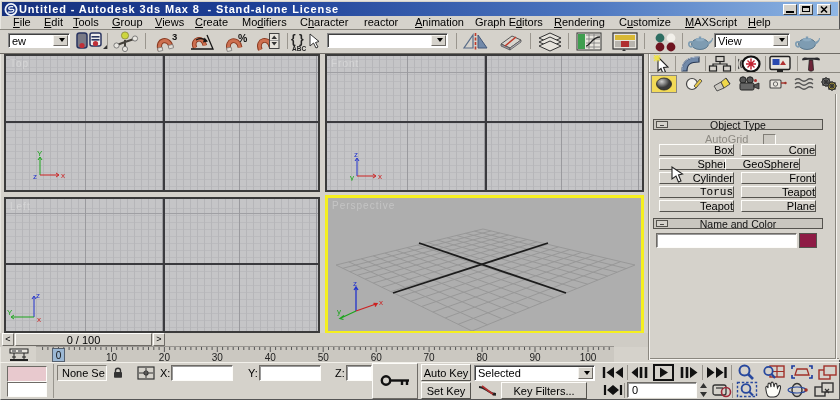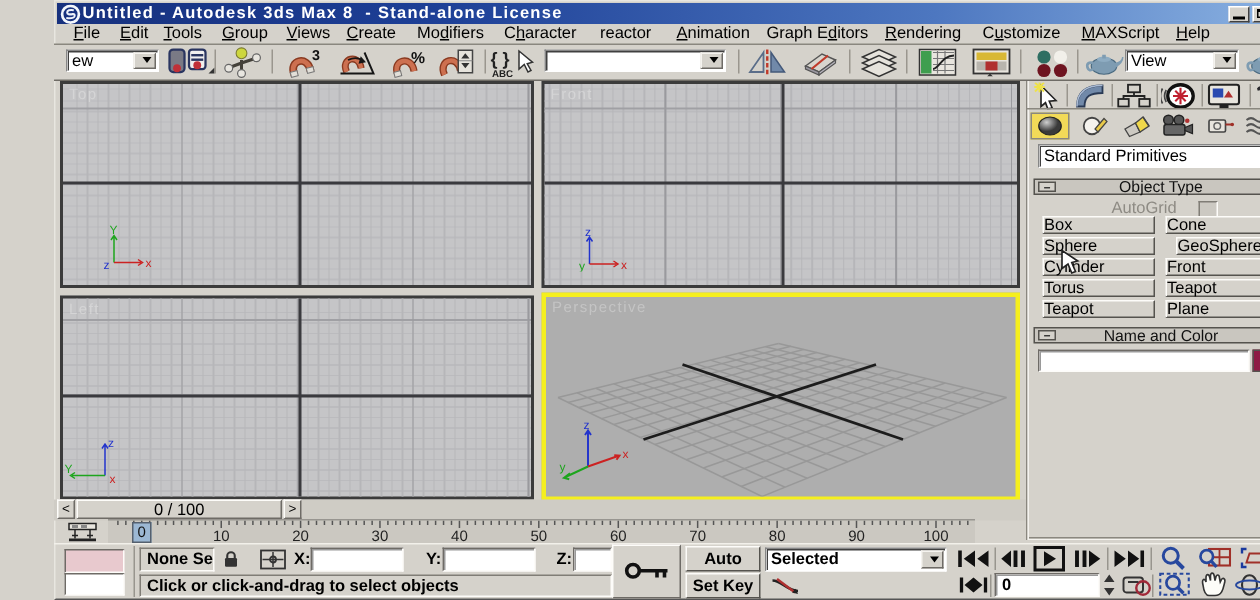--- a/index.html
+++ b/index.html
@@ -1,17 +1,17 @@
 <!DOCTYPE html>
 <html><head><meta charset="utf-8">
 <style>
 *{margin:0;padding:0;box-sizing:border-box;}
 html,body{width:840px;height:400px;overflow:hidden;background:#D5D2CB;font-family:"Liberation Sans",sans-serif;}
 .abs{position:absolute;}
-#app{position:relative;width:728px;height:400px;background:#D5D2CB;margin-left:36px;}
+#app{position:relative;width:728px;height:400px;background:#D5D2CB;}
 
 #title{left:2px;top:2px;width:836px;height:14px;background:linear-gradient(90deg,#17317e 0%,#1d3f96 30%,#4d77c0 70%,#8fb6e4 100%);color:#fff;font-weight:bold;font-size:11px;line-height:14px;}
 #title .txt{position:absolute;left:17px;top:0px;letter-spacing:0.85px;white-space:nowrap;}
 .tbtn{position:absolute;top:2px;width:14px;height:11px;background:#D5D2CB;border:1px solid;border-color:#fff #404040 #404040 #fff;color:#000;font-size:9px;line-height:9px;text-align:center;font-weight:bold;}
 
 #menu{left:2px;top:16px;width:836px;height:13px;background:#D5D2CB;font-size:11px;color:#000;}
 #menu span{position:absolute;top:0;white-space:nowrap;}
 #menu u{text-decoration:underline;}
 .menuline{left:0;top:29px;width:840px;height:1px;background:#8a877f;}
 
@@ -35,21 +35,21 @@
 .axh{position:absolute;height:2px;background:#3a3a3e;}
 
 .sunken{background:#D5D2CB;border:1px solid;border-color:#807d76 #fdfcf9 #fdfcf9 #807d76;}
 .raised{background:#D5D2CB;border:1px solid;border-color:#fdfcf9 #6e6b66 #6e6b66 #fdfcf9;}
 .whitefield{background:#fff;border:1px solid;border-color:#6e6b66 #fdfcf9 #fdfcf9 #6e6b66;box-shadow:inset 1px 1px 0 #9a9a9a;}
 .btn{background:#D5D2CB;border:1px solid;border-color:#fdfcf9 #55534e #55534e #fdfcf9;font-size:11px;text-align:center;color:#000;}
 
 #panel{left:648px;top:54px;width:192px;height:306px;background:#D5D2CB;}
 .roll{position:absolute;left:5px;width:170px;height:11px;background:#c9c6bf;border:1px solid #55534e;font-size:10.5px;font-weight:normal;text-align:center;line-height:10px;color:#111;}
 .minus{position:absolute;left:2px;top:1px;width:12px;height:7px;background:#D5D2CB;border:1px solid #55534e;font-size:8px;line-height:5px;text-align:center;font-weight:bold;}
-.obtn{position:absolute;width:75px;height:12px;background:#D5D2CB;border:1px solid;border-color:#fdfcf9 #55534e #55534e #fdfcf9;font-size:11px;text-align:left;line-height:11px;color:#000;}
+.obtn{position:absolute;width:75px;height:12px;background:#D5D2CB;border:1px solid;border-color:#fdfcf9 #55534e #55534e #fdfcf9;font-size:11px;text-align:right;line-height:11px;color:#000;}
 </style></head>
 <body>
 <div id="app">
 
 <div class="abs" style="left:0;top:0;width:840px;height:400px;border:1px solid #e8e6e0;border-right-color:#555;border-bottom-color:#555;"></div>
 
 <div class="abs" id="title">
  <svg class="abs" style="left:2px;top:1px" width="14" height="13" viewBox="0 0 14 13">
         <circle cx="7" cy="6.5" r="5.6" fill="none" stroke="#f2f6fc" stroke-width="1.8"></circle>
         <path d="M9.2 3.8 Q4.8 3.2 4.8 5.3 Q4.8 7 8.5 6.4 Q10.2 6.2 9.6 8 Q9 9.6 4.2 9" fill="none" stroke="#eef2fa" stroke-width="1.4"></path>
@@ -433,21 +433,21 @@
  <text x="287.2" y="13.5" font-size="10" fill="#222" text-anchor="middle" font-family="Liberation Sans">50</text>
  <text x="340.2" y="13.5" font-size="10" fill="#222" text-anchor="middle" font-family="Liberation Sans">60</text>
  <text x="393.1" y="13.5" font-size="10" fill="#222" text-anchor="middle" font-family="Liberation Sans">70</text>
  <text x="446.1" y="13.5" font-size="10" fill="#222" text-anchor="middle" font-family="Liberation Sans">80</text>
  <text x="499.0" y="13.5" font-size="10" fill="#222" text-anchor="middle" font-family="Liberation Sans">90</text>
  <text x="552.0" y="13.5" font-size="10" fill="#222" text-anchor="middle" font-family="Liberation Sans">100</text>
       </svg>
  <div class="abs" style="left:16px;top:1px;width:13px;height:14px;background:#9cb8d4;border:1px solid #55606e;font-size:10px;color:#111;text-align:center;line-height:13px;">0</div>
 </div>
 
-<div class="abs" id="status" style="left:0;top:362px;width:840px;height:38px;border-top:1px solid #f2f0ea;font-size:11px;font-weight:bold;">
+<div class="abs" id="status" style="left:0;top:362px;width:840px;height:38px;border-top:1px solid #f2f0ea;font-size:11px;">
  <div class="abs" style="left:7px;top:3px;width:40px;height:16px;background:#e8c9ce;border:1px solid;border-color:#6e6b66 #fdfcf9 #fdfcf9 #6e6b66;"></div>
  <div class="abs" style="left:7px;top:19px;width:40px;height:15px;background:#fff;border:1px solid;border-color:#6e6b66 #fdfcf9 #fdfcf9 #6e6b66;"></div>
  <div class="abs" style="left:53px;top:1px;width:1px;height:34px;background:#98958e;"></div>
  <div class="abs sunken" style="left:57px;top:2px;width:50px;height:16px;line-height:15px;white-space:nowrap;overflow:hidden;padding-left:4px;">None Se</div>
  <svg class="abs" style="left:112px;top:4px" width="12" height="12" viewBox="0 0 12 12">
         <path d="M3.5 5 L3.5 3.5 A2.5 2.3 0 0 1 8.5 3.5 L8.5 5" fill="none" stroke="#333" stroke-width="1.4"></path>
         <rect x="2" y="5" width="8" height="5.8" rx="0.8" fill="#333"></rect>
       </svg>
  <svg class="abs" style="left:137px;top:3px" width="18" height="14" viewBox="0 0 18 14">
         <rect x="1" y="1" width="16" height="12" fill="#d5d2cb" stroke="#333" stroke-width="1.2"></rect>
@@ -471,20 +471,21 @@
  <div class="combo" style="left:474px;top:2px;width:121px;height:16px;">
         <span class="ct">Selected</span>
         <span class="cb"></span>
         <span class="ca" style="top:5px"></span>
       </div>
  <svg class="abs" style="left:477px;top:21px" width="22" height="14" viewBox="0 0 22 14">
         <path d="M2 3 C8 3 12 10 19 10" stroke="#222" fill="none" stroke-width="1.8"></path>
         <path d="M5 2 L17 11" stroke="#b03030" stroke-width="1.6"></path>
         <path d="M19 12 L15 11 L17.5 8.5 Z" fill="#222"></path>
       </svg>
+ <div class="abs btn" style="left:501px;top:19px;width:86px;height:17px;line-height:16px;">Key Filters...</div>
  <svg class="abs" style="left:602px;top:3px" width="22" height="13" viewBox="0 0 22 13">
         <path d="M2 1 L2 12" stroke="#111" stroke-width="2.4"></path>
         <path d="M12 1 L4.5 6.5 L12 12 Z M21 1 L13.5 6.5 L21 12 Z" fill="#111"></path>
       </svg>
  <div class="abs" style="left:627px;top:2px;width:1px;height:15px;background:#98958e;"></div>
  <div class="abs" style="left:702px;top:2px;width:1px;height:15px;background:#98958e;"></div>
  <div class="abs" style="left:731px;top:2px;width:1px;height:15px;background:#98958e;"></div>
  <div class="abs" style="left:624px;top:20px;width:1px;height:15px;background:#98958e;"></div>
  <div class="abs" style="left:732px;top:20px;width:1px;height:15px;background:#98958e;"></div>
  <svg class="abs" style="left:630px;top:3px" width="20" height="13" viewBox="0 0 20 13">
@@ -513,21 +514,20 @@
         <path d="M9.5 10 L13 14" stroke="#27489e" stroke-width="2.2"></path>
       </svg>
  <svg class="abs" style="left:790px;top:1px" width="24" height="17" viewBox="0 0 24 17">
         <path d="M5 2 L2 2 L2 5 M19 2 L22 2 L22 5 M2 11 L2 14 L5 14 M22 11 L22 14 L19 14" stroke="#1a3a9e" stroke-width="1.6" fill="none"></path>
         <path d="M7 5 L17 5 L19 11 L5 11 Z" fill="none" stroke="#a03028" stroke-width="1.3"></path>
       </svg>
  <svg class="abs" style="left:816px;top:1px" width="23" height="17" viewBox="0 0 23 17">
         <rect x="3" y="6" width="11" height="9" fill="none" stroke="#a03028" stroke-width="1.4"></rect>
         <rect x="8" y="2" width="12" height="9" fill="#d5d2cb" stroke="#a03028" stroke-width="1.4"></rect>
       </svg>
- <div class="abs sunken" style="left:57px;top:20px;width:315px;height:15px;line-height:14px;padding-left:4px;white-space:nowrap;">Click or click-and-drag to select objects</div>
  <svg class="abs" style="left:603px;top:21px" width="20" height="12" viewBox="0 0 20 12">
         <path d="M2 1 L2 11 M18 1 L18 11" stroke="#111" stroke-width="2.2"></path>
         <path d="M10 1 L4 6 L10 11 Z M10 1 L16 6 L10 11 Z" fill="#111"></path>
       </svg>
  <div class="abs whitefield" style="left:627px;top:19px;width:70px;height:16px;line-height:14px;padding-left:4px;">0</div>
  <svg class="abs" style="left:698px;top:19px" width="11" height="16" viewBox="0 0 11 16">
         <path d="M5.5 1 L9 6 L2 6 Z M5.5 15 L2 10 L9 10 Z" fill="#333"></path>
       </svg>
  <svg class="abs" style="left:712px;top:19px" width="21" height="16" viewBox="0 0 21 16">
         <rect x="1" y="3" width="13" height="10" rx="2" fill="#d5d2cb" stroke="#333" stroke-width="1.3"></rect>
@@ -629,36 +629,31 @@
  <svg class="abs" style="left:145px;top:22px" width="22" height="16" viewBox="0 0 22 16">
         <path d="M2 4 Q5 1.5 8 4 T14 4 T20 4 M2 8 Q5 5.5 8 8 T14 8 T20 8 M2 12 Q5 9.5 8 12 T14 12 T20 12" fill="none" stroke="#555" stroke-width="1.3"></path>
       </svg>
  <svg class="abs" style="left:172px;top:22px" width="18" height="16" viewBox="0 0 18 16">
         <circle cx="6" cy="6" r="4" fill="#888" stroke="#333"></circle>
         <circle cx="12" cy="10" r="4" fill="#d8c040" stroke="#333"></circle>
         <path d="M6 1 L6 11 M1 6 L11 6 M2.5 2.5 L9.5 9.5 M2.5 9.5 L9.5 2.5" stroke="#333" stroke-width="1.1"></path>
         <path d="M12 5 L12 15 M7 10 L17 10 M8.5 6.5 L15.5 13.5 M8.5 13.5 L15.5 6.5" stroke="#333" stroke-width="1.1"></path>
       </svg>
 
- <div class="combo" style="left:8px;top:42px;width:174px;height:16px;">
-        <span class="ct" style="top:1px;">Standard Primitives</span>
-        <span class="cb"></span>
-        <span class="ca" style="top:5px"></span>
-      </div>
 
  <div class="roll" style="top:65px;"><span class="minus">–</span>Object Type</div>
  <span class="abs" style="left:57px;top:79px;font-size:11px;color:#8e8b84;">AutoGrid</span>
  <div class="abs" style="left:115px;top:80px;width:13px;height:11px;background:#ccc9c2;border:1px solid;border-color:#807d76 #fdfcf9 #fdfcf9 #807d76;"></div>
  <div class="obtn" style="left:11px;top:90px;">Box</div>
       <div class="obtn" style="left:93px;top:90px;">Cone</div>
  <div class="obtn" style="left:11px;top:104px;">Sphere</div>
-      <div class="obtn" style="left:100px;top:104px;">GeoSphere</div>
+      <div class="obtn" style="left:77px;top:104px;">GeoSphere</div>
  <div class="obtn" style="left:11px;top:118px;">Cylinder</div>
       <div class="obtn" style="left:93px;top:118px;">Front</div>
- <div class="obtn" style="left:11px;top:132px;">Torus</div>
+ <div class="obtn" style="left:11px;top:132px;font-family:Liberation Mono, monospace;">Torus</div>
       <div class="obtn" style="left:93px;top:132px;">Teapot</div>
  <div class="obtn" style="left:11px;top:146px;">Teapot</div>
       <div class="obtn" style="left:93px;top:146px;">Plane</div>
 
  <div class="roll" style="top:164px;"><span class="minus">–</span>Name and Color</div>
  <div class="abs whitefield" style="left:8px;top:179px;width:141px;height:15px;"></div>
  <div class="abs" style="left:151px;top:179px;width:18px;height:15px;background:#8e1b45;border:1px solid #55534e;"></div>
  <div class="abs" style="left:2px;top:305px;width:189px;height:1px;background:#f5f3ef;"></div>
  <div class="abs" style="left:2px;top:304px;width:189px;height:1px;background:#8a877f;"></div>
  <div class="abs" style="left:187px;top:40px;width:1px;height:265px;background:#8a877f;"></div>

